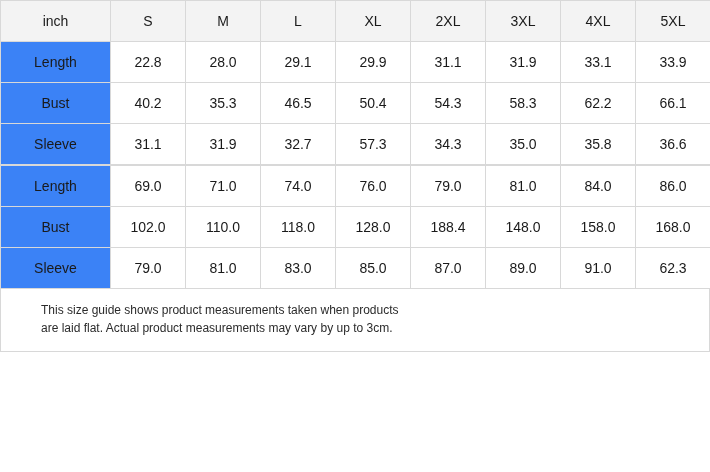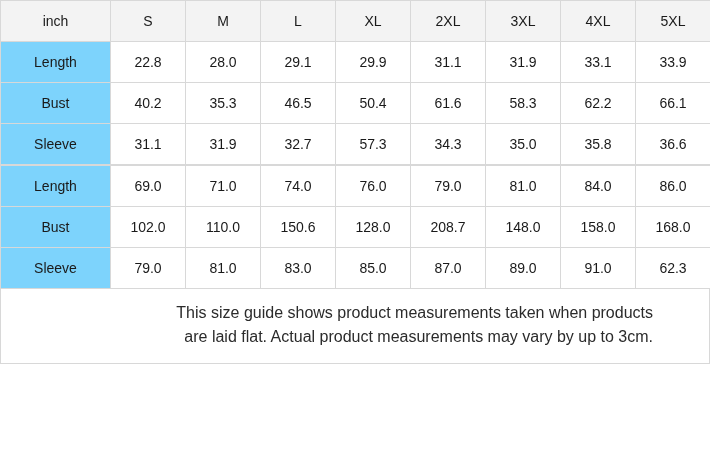--- a/index.html
+++ b/index.html
@@ -33,21 +33,21 @@
     font-size: 14px;
     color: #1a1a1a;
     height: 40px;
     padding: 0;
   }
   
   table.size-table col.label-col { width: 110px; }
   table.size-table col.data-col { width: 75px; }
 
   td.row-label {
-    background: #7dd3fc;
+    background: #3b82f6;
     font-size: 15px;
   }
   td.header-cell {
     background: #f3f3f3;
     font-size: 15px;
   }
   td.unit-cell {
     background: #f3f3f3;
     font-size: 15px;
   }
@@ -59,24 +59,24 @@
     width: 710px;
     background: #ffffff;
   }
   .note {
     width: 710px;
     box-sizing: border-box;
     border-left: 1px solid #d8d8d8;
     border-right: 1px solid #d8d8d8;
     border-bottom: 1px solid #d8d8d8;
     border-top: none;
-    text-align: right;
-    font-size: 16px;
+    text-align: left;
+    font-size: 12px;
     color: #2b2b2b;
-    padding: 12px 56px 14px 40px;
+    padding: 12px 25px 14px 40px;
     line-height: 1.5;
     background: #ffffff;
   }
   .note-line { display: block; }
 </style>
 </head>
 <body>
 
 <div class="sizeguide">
 
@@ -114,21 +114,21 @@
         <td class="data-cell">31.9</td>
         <td class="data-cell">33.1</td>
         <td class="data-cell">33.9</td>
       </tr>
       <tr>
         <td class="row-label">Bust</td>
         <td class="data-cell">40.2</td>
         <td class="data-cell">35.3</td>
         <td class="data-cell">46.5</td>
         <td class="data-cell">50.4</td>
-        <td class="data-cell">61.6</td>
+        <td class="data-cell">54.3</td>
         <td class="data-cell">58.3</td>
         <td class="data-cell">62.2</td>
         <td class="data-cell">66.1</td>
       </tr>
       <tr>
         <td class="row-label">Sleeve</td>
         <td class="data-cell">31.1</td>
         <td class="data-cell">31.9</td>
         <td class="data-cell">32.7</td>
         <td class="data-cell">57.3</td>
@@ -163,23 +163,23 @@
         <td class="data-cell">76.0</td>
         <td class="data-cell">79.0</td>
         <td class="data-cell">81.0</td>
         <td class="data-cell">84.0</td>
         <td class="data-cell">86.0</td>
       </tr>
       <tr>
         <td class="row-label">Bust</td>
         <td class="data-cell">102.0</td>
         <td class="data-cell">110.0</td>
-        <td class="data-cell">150.6</td>
+        <td class="data-cell">118.0</td>
         <td class="data-cell">128.0</td>
-        <td class="data-cell">208.7</td>
+        <td class="data-cell">188.4</td>
         <td class="data-cell">148.0</td>
         <td class="data-cell">158.0</td>
         <td class="data-cell">168.0</td>
       </tr>
       <tr>
         <td class="row-label">Sleeve</td>
         <td class="data-cell">79.0</td>
         <td class="data-cell">81.0</td>
         <td class="data-cell">83.0</td>
         <td class="data-cell">85.0</td>

